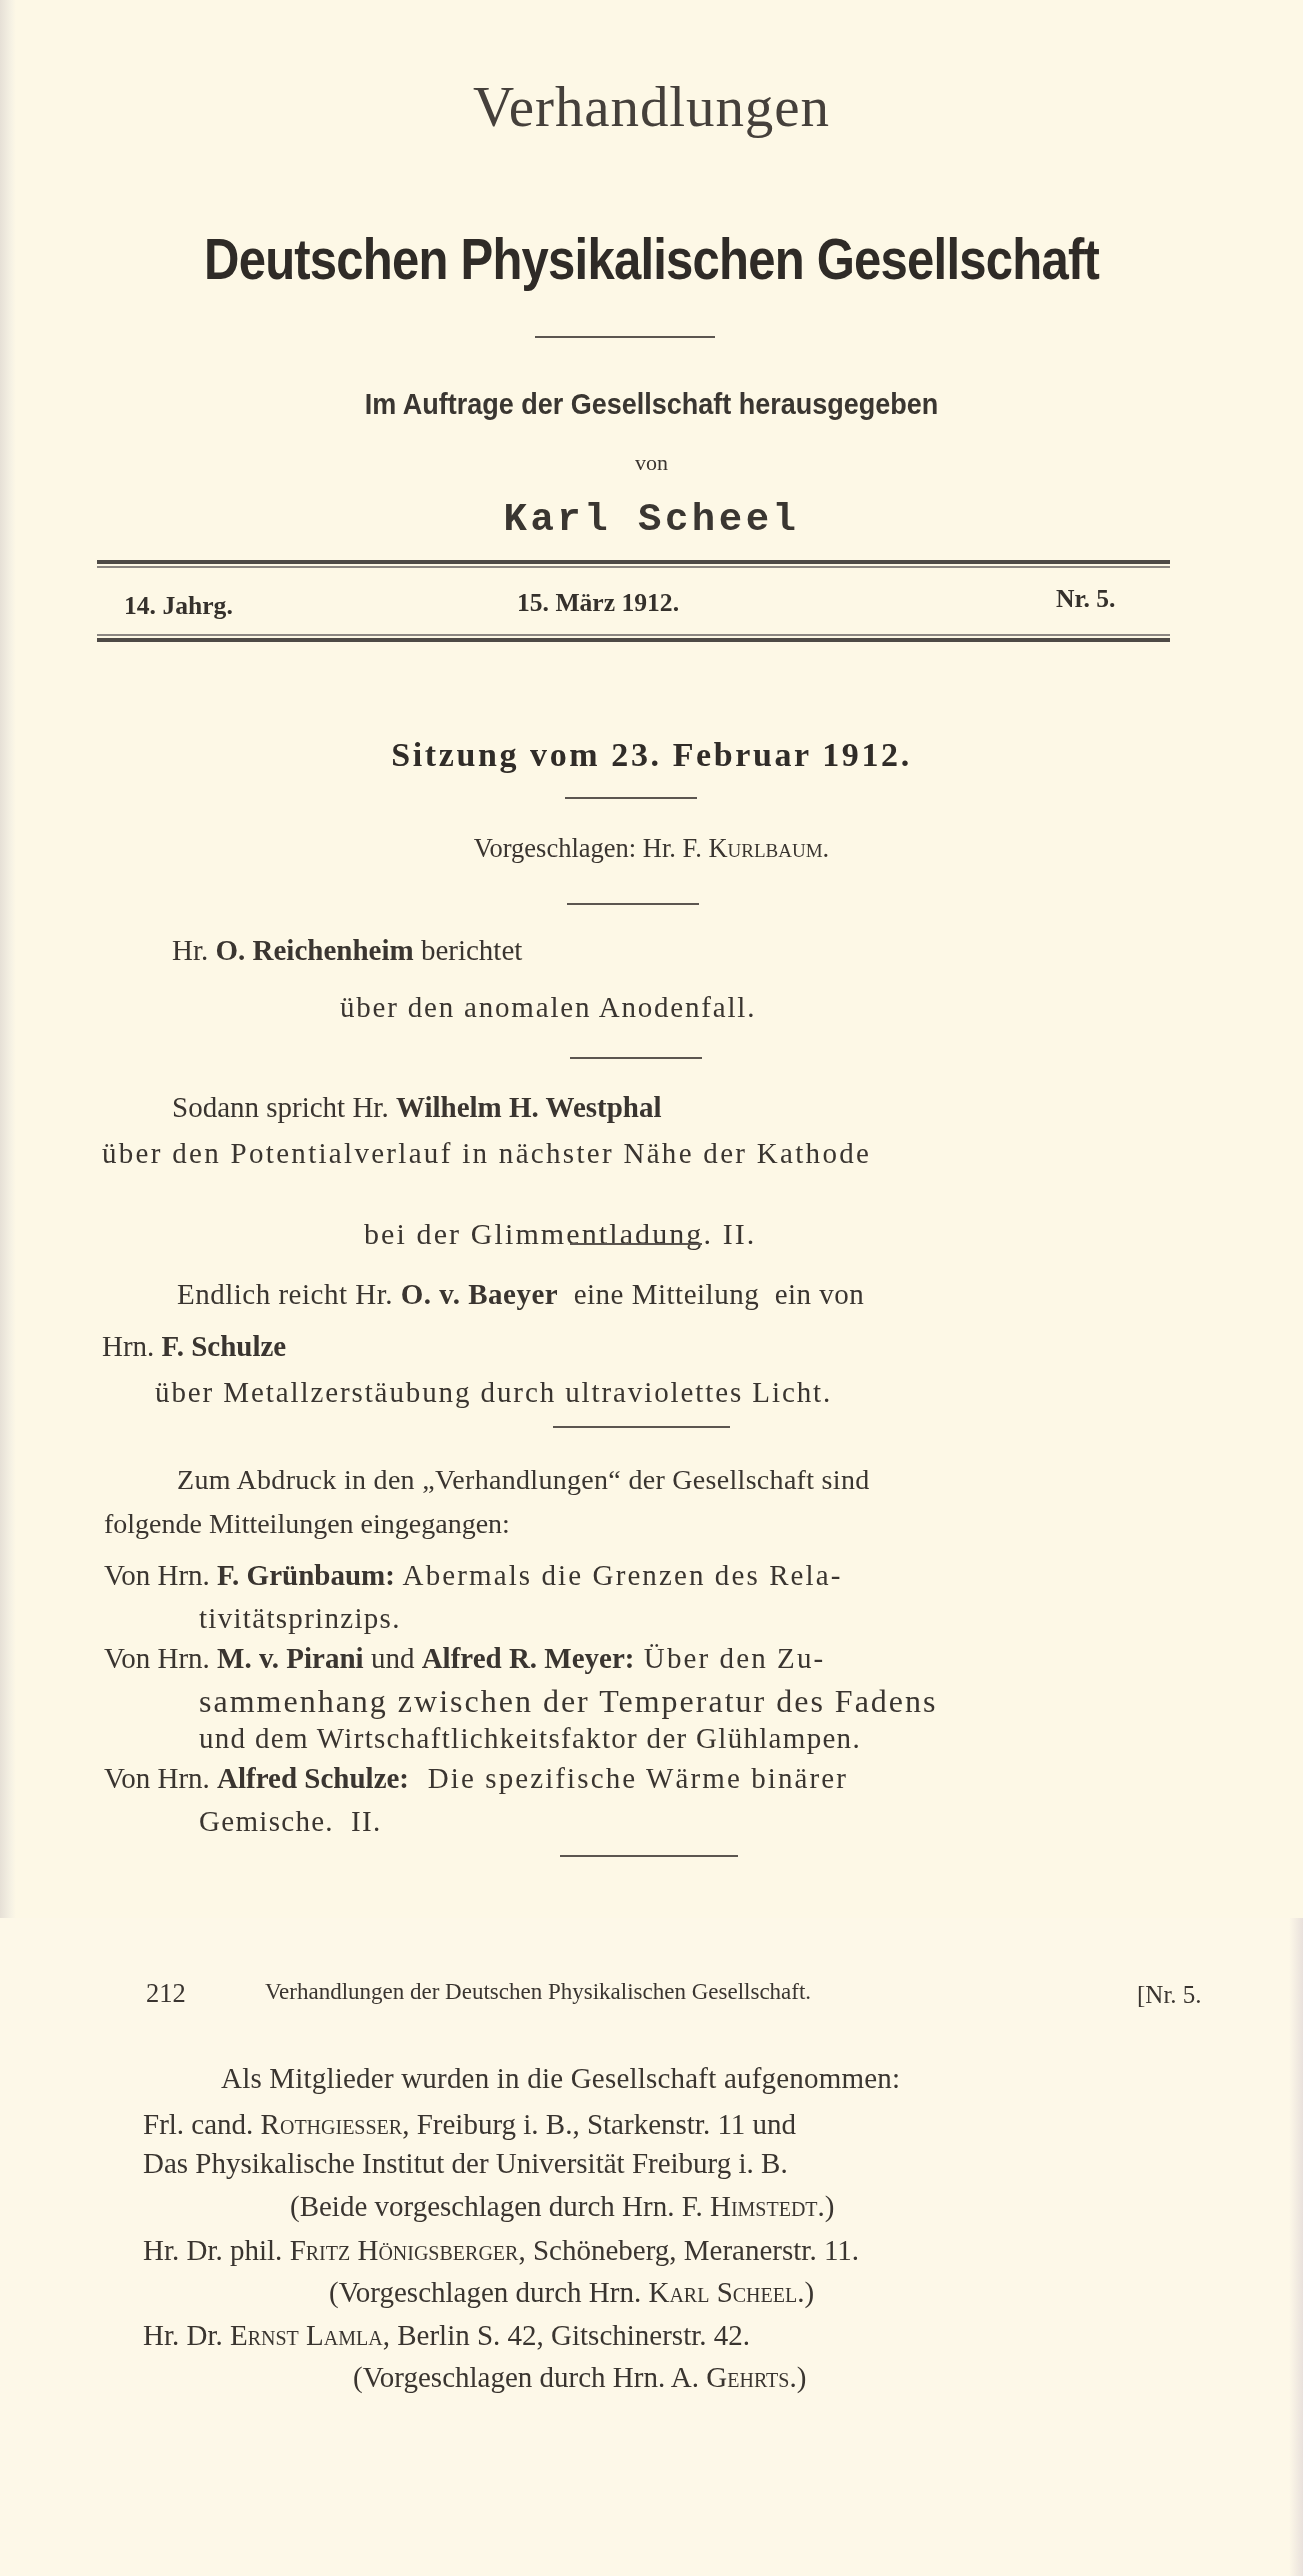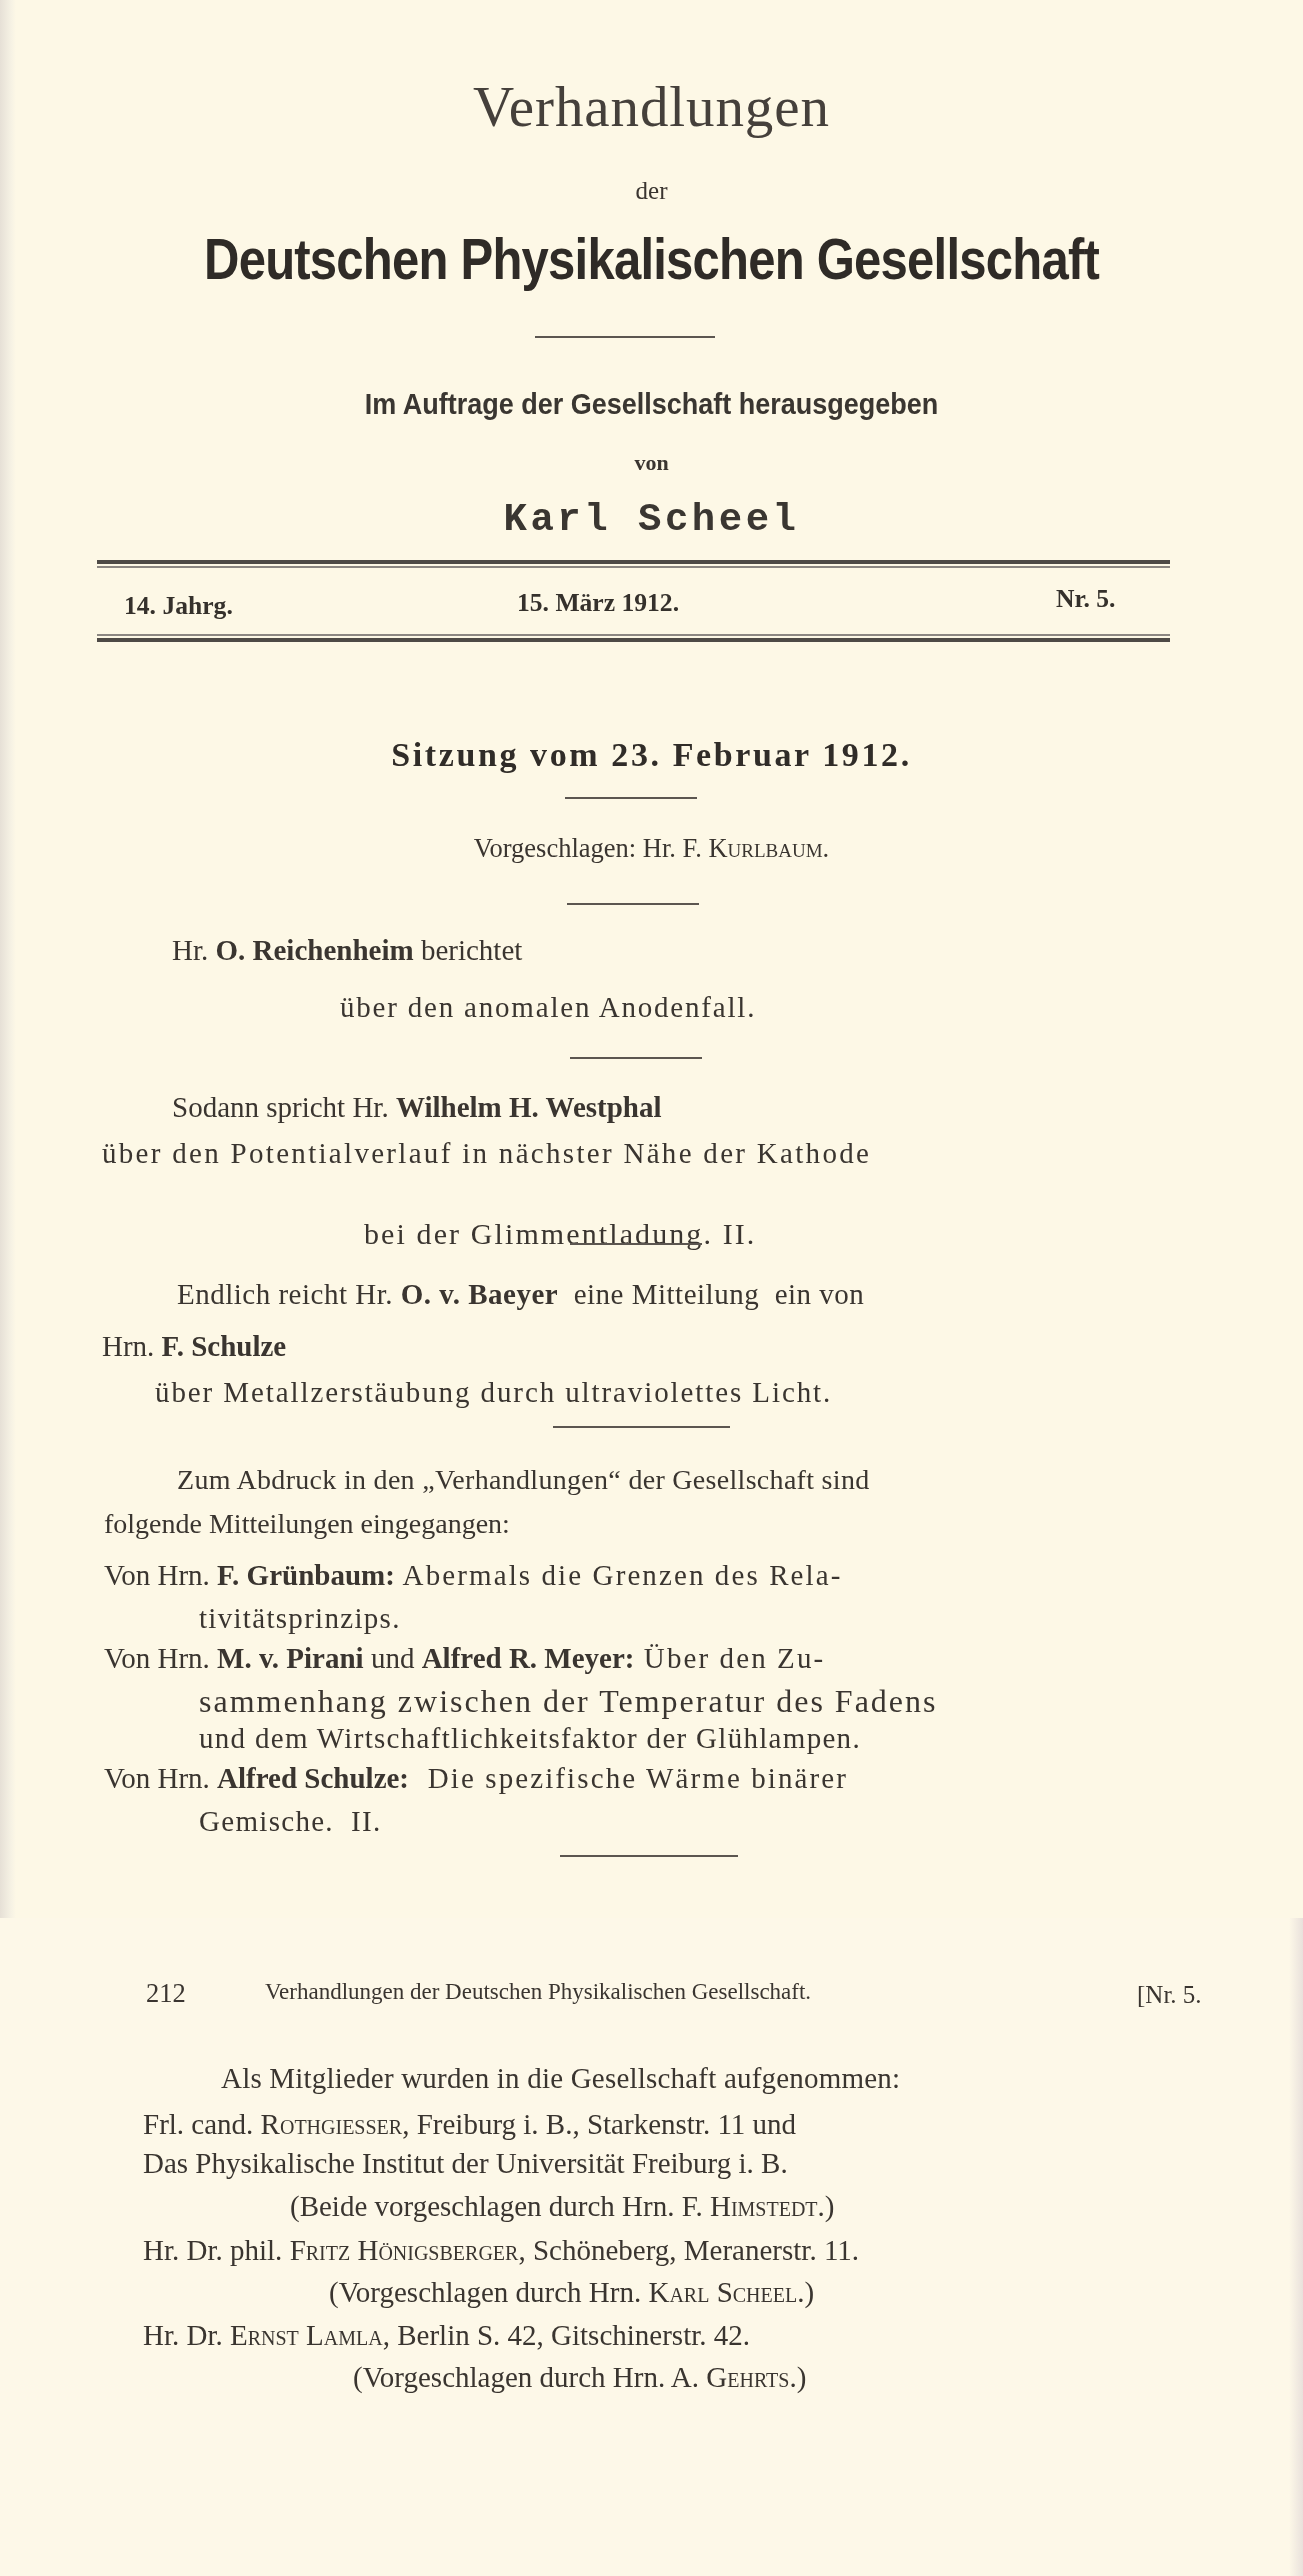--- a/index.html
+++ b/index.html
@@ -31,29 +31,28 @@
   .sc { font-variant: small-caps; }
   .sans { font-family: "Liberation Sans", sans-serif; }
 </style>
 </head>
 <body>
 
 <div class="page" id="page1">
 
   <div class="ln c cond" style="top:78px; font-size:57px; letter-spacing:0.9px; color:#45403b;">Verhandlungen</div>
 
-  <div class="ln c cond" style="top:178px; font-size:25px;">der</div>
 
   <div class="ln c" style="top:231px; font-family:'Liberation Sans Narrow','Liberation Sans',sans-serif; font-weight:bold; font-size:57px; color:#2f2b27; letter-spacing:-0.9px; transform:scaleX(0.86); transform-origin:center;">Deutschen Physikalischen Gesellschaft</div>
 
   <div class="rule" style="top:336px; left:535px; width:180px; height:1.8px;"></div>
 
   <div class="ln c sans" style="top:389px; font-size:30px; font-weight:bold; color:#3a3631; transform:scaleX(0.9); transform-origin:center;">Im Auftrage der Gesellschaft herausgegeben</div>
 
-  <div class="ln c cond" style="top:452px; font-size:22px;font-weight:bold;">von</div>
+  <div class="ln c cond" style="top:452px; font-size:22px;">von</div>
 
   <div class="ln c" style="top:501px; font-family:'Liberation Mono',monospace; font-weight:bold; font-size:39px; letter-spacing:3.5px; color:#3a3631;">Karl Scheel</div>
 
   <div class="dbl" style="top:560px;">
     <div class="a"></div>
       <div class="b"></div>
   </div>
 
   <div class="ln cond bold" style="top:593px; left:124px; font-size:25.6px; color:#35312c;">14. Jahrg.</div>
   <div class="ln cond bold" style="top:590px; left:517px; font-size:25.6px; color:#35312c;">15. März 1912.</div>

